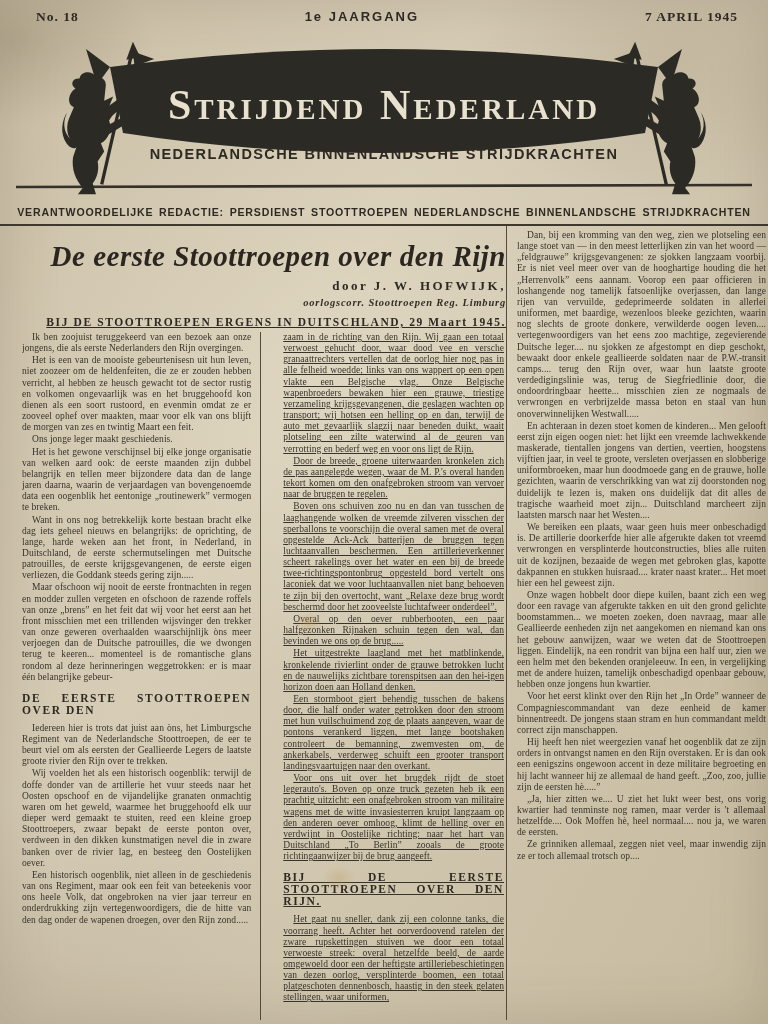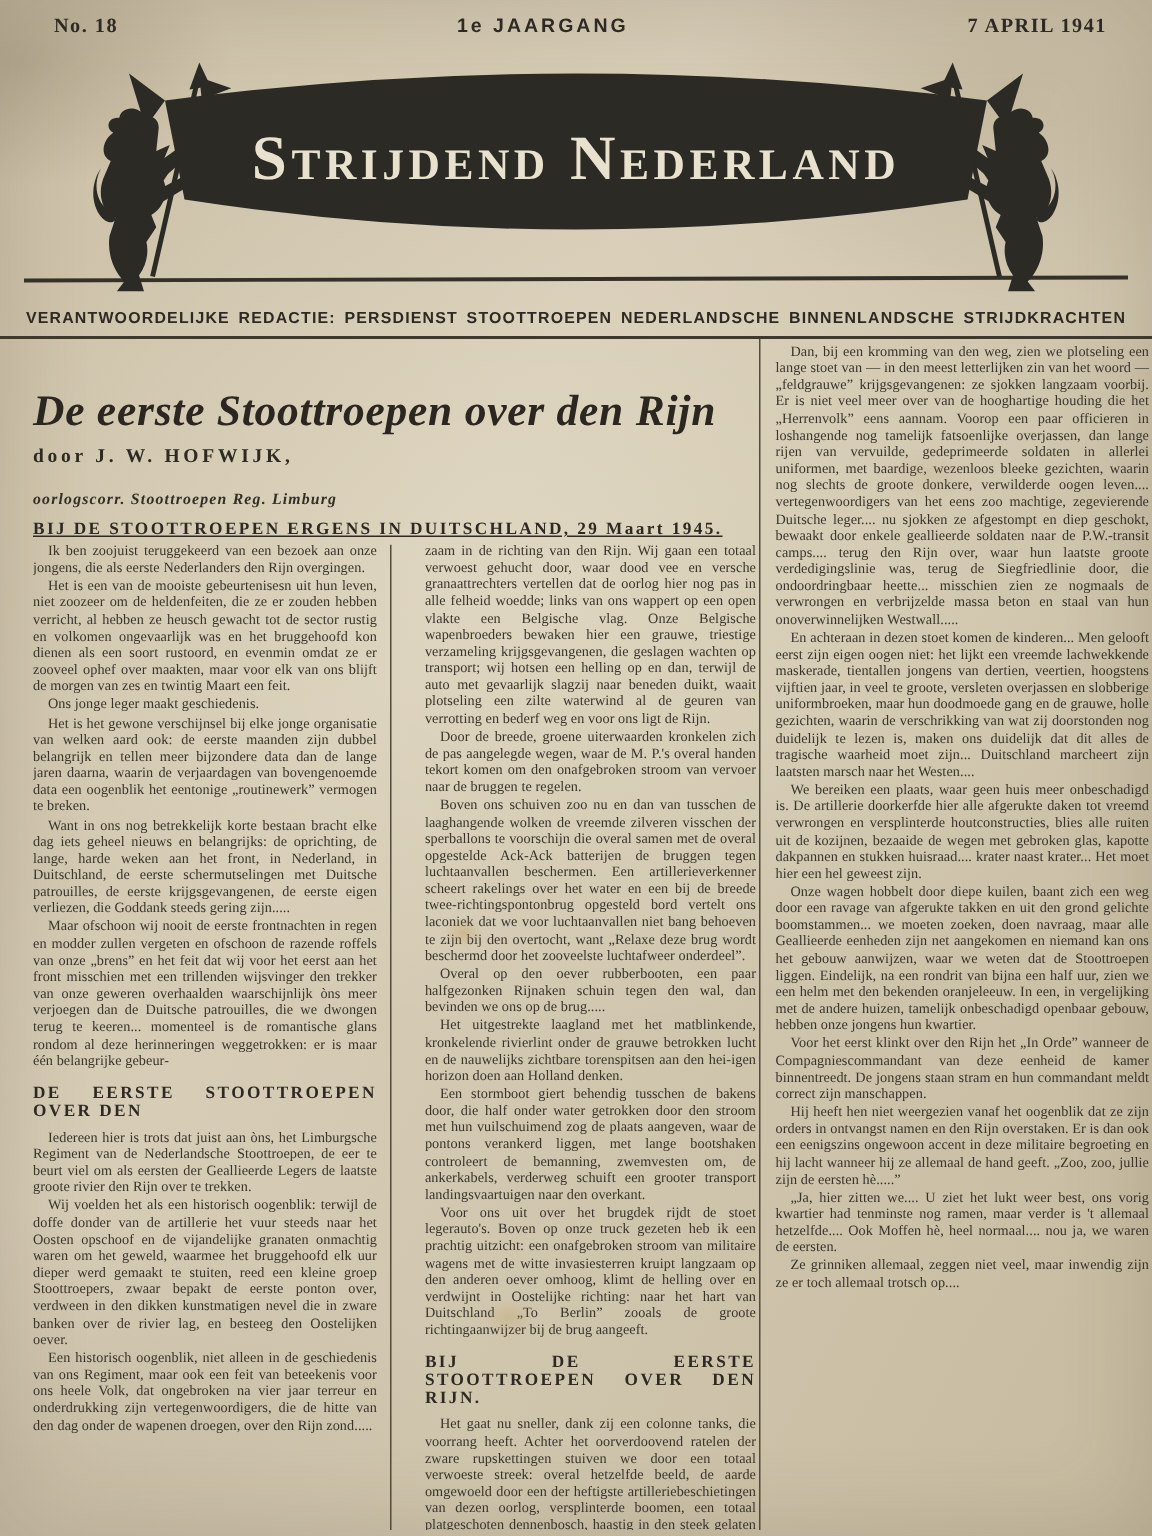--- a/index.html
+++ b/index.html
@@ -32,48 +32,48 @@
   .subtitle div{font:700 14.5px "Liberation Sans",sans-serif;letter-spacing:1.4px;color:#2e2a23;line-height:18px;}
 
   .redactie{margin-top:7px;text-align:center;font:700 10.6px "Liberation Sans",sans-serif;letter-spacing:.8px;word-spacing:2px;color:#2e2a23;}
   .redactie-rule{border-bottom:2px solid #3e382d;margin-top:6px;}
 
   
   .bodygrid{display:flex;height:794px;padding-left:22px;}
   .left-zone{width:484px;display:flex;flex-direction:column;}
   .right-col{flex:1;border-left:1.6px solid #514a3d;padding:4px 2px 0 10px;overflow:hidden;}
 
-  .article-head{text-align:left;padding-top:32px;}
+  .article-head{text-align:right;padding-top:14px;}
   .article-title{font:italic 700 29px "Liberation Serif",serif;letter-spacing:.5px;color:#2b2720;margin:0;}
   .byline{font:700 13px "Liberation Serif",serif;letter-spacing:2.5px;color:#2e2a23;margin-top:5px;}
-  .byline-role{font:italic 700 10.5px "Liberation Serif",serif;letter-spacing:.8px;color:#332e26;margin-top:16px;}
+  .byline-role{font:italic 700 10.5px "Liberation Serif",serif;letter-spacing:.8px;color:#332e26;margin-top:3px;}
   .dateline{font:700 11.5px "Liberation Serif",serif;letter-spacing:1.6px;color:#2e2a23;margin-top:8px;margin-bottom:4px;text-decoration:underline;}
 
   .two-cols{display:flex;flex:1;overflow:hidden;}
   .col{overflow:hidden;}
   .col-1{width:242px;padding-right:9px;}
-  .col-2{width:233px;border-left:1.6px solid #514a3d;padding-left:22px;padding-right:2px;}
+  .col-2{width:233px;border-left:1.6px solid #514a3d;padding-left:22px;padding-right:2px;text-decoration:underline;}
 
   .coltext{font-size:9.5px;line-height:11.15px;text-align:justify;color:#38342c;letter-spacing:.05px;}
   .coltext p.para{margin:0 0 1px 0;text-indent:10px;}
   .coltext p.para.cont{text-indent:0;}
   .coltext h3.col-subhead{font:700 11.5px "Liberation Serif",serif;letter-spacing:1.6px;margin:9px 0 7px 0;color:#2e2a23;font-weight:700;}
 </style>
 </head>
 <body>
 
 <div class="page">
   <div class="stain s1"></div>
   <div class="stain s2"></div>
   <div class="stain s3"></div>
 
   <div class="topbar">
     <span class="slot">No. 18</span>
     <span class="slot mid">1e JAARGANG</span>
-    <span class="slot">7 APRIL 1941</span>
+    <span class="slot">7 APRIL 1945</span>
   </div>
 
   <div class="masthead">
     <svg width="768" height="172" viewBox="0 0 768 172">
       <defs>
         <g id="lion-standard" fill="#2b2a25" stroke="none">
           <line x1="84" y1="-18" x2="46" y2="148" stroke="#2b2a25" stroke-width="4"></line>
           <polygon points="84,-26 76,-4 93,-7"></polygon>
           <path d="M84,-14 L110,-5 L86,4 Z"></path>
           <path d="M40,18 C34,8 20,10 19,19 C10,18 7,27 14,31 C5,37 3,50 12,54 L6,68 C1,81 5,96 16,100 L11,115 C9,129 14,143 23,152 L17,160 L39,160 L35,147 C41,139 43,129 41,120 L49,108 L45,98 C55,92 59,80 55,70 L64,56 L53,58 L60,41 L49,46 L51,27 C51,20 46,17 40,18 Z"></path>
@@ -89,20 +89,21 @@
       <use href="#lion-standard" transform="translate(704,36) scale(-0.82,0.82)"></use>
 
       <g>
         <path d="M110,40 L86,22 L97,58 Z" fill="#2b2a25"></path>
         <path d="M658,40 L682,22 L671,58 Z" fill="#2b2a25"></path>
         <path d="M110,40 Q384,4 658,40 L645,106 Q384,146 123,106 Z" fill="#2b2a25"></path>
       </g>
       <text x="384" y="92" text-anchor="middle" fill="#e8e1cd" style="font-family:'Liberation Serif',serif;font-weight:700;font-size:42px;font-variant:small-caps;letter-spacing:3px;">Strijdend Nederland</text>
     </svg>
     <div class="subtitle">
+      <div>NEDERLANDSCHE BINNENLANDSCHE STRIJDKRACHTEN</div>
     </div>
   </div>
 
   <div class="redactie">VERANTWOORDELIJKE REDACTIE: PERSDIENST STOOTTROEPEN NEDERLANDSCHE BINNENLANDSCHE STRIJDKRACHTEN</div>
   <div class="redactie-rule"></div>
 
   <div class="bodygrid">
     <div class="left-zone">
       <div class="article-head">
         <h1 class="article-title">De eerste Stoottroepen over den Rijn</h1>

